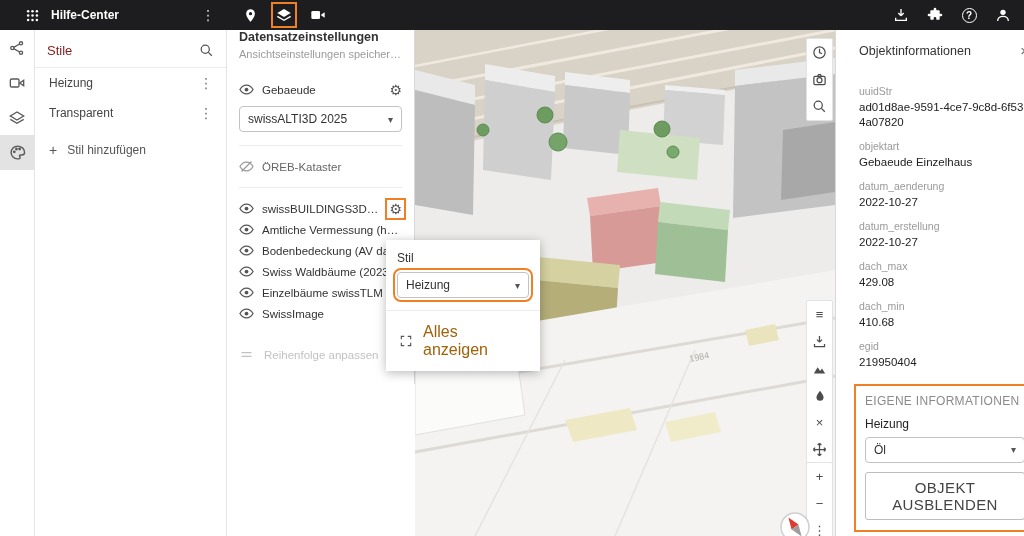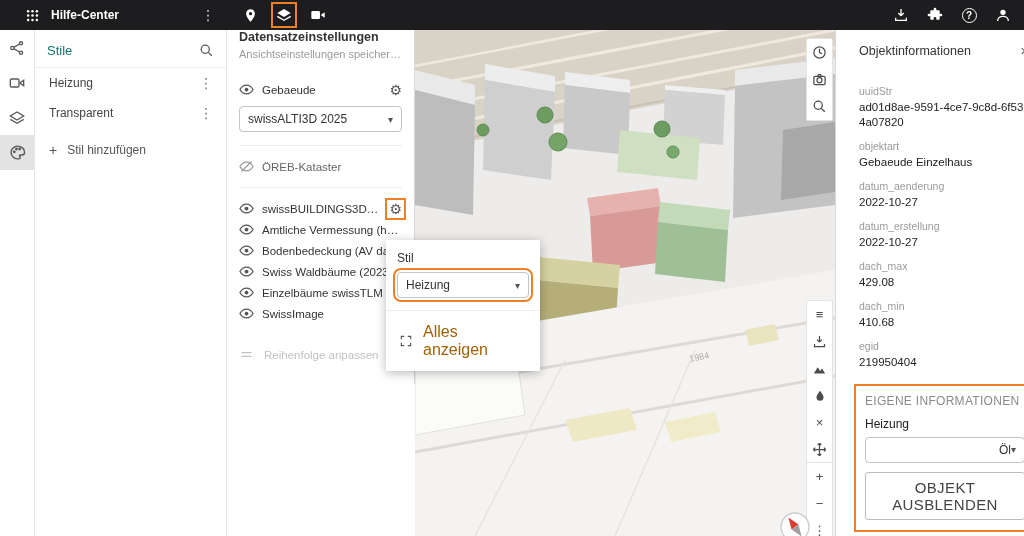--- a/index.html
+++ b/index.html
@@ -20,21 +20,21 @@
   .annot-outline{outline:2px solid var(--accent);outline-offset:2px;}
 
   
   .rail{position:absolute;left:0;top:30px;width:35px;height:506px;background:#fff;border-right:1px solid var(--line);display:flex;flex-direction:column;align-items:stretch;}
   .rail-btn{height:35px;display:flex;align-items:center;justify-content:center;color:#5a5a5a;cursor:pointer;}
   .rail-btn.active{background:#e3e3e3;}
 
   
   .stile-panel{position:absolute;left:35px;top:30px;width:192px;height:506px;background:#fff;border-right:1px solid var(--line);}
   .panel-head{display:flex;align-items:center;padding:13px 12px 9px;gap:8px;}
-  .panel-title{font-size:13px;color:#0f766e;flex:1;}
+  .panel-title{font-size:13px;color:#7f1d1d;flex:1;}
   .divider{height:1px;background:#ececec;}
   .stile-row{display:flex;align-items:center;padding:7px 10px 7px 14px;font-size:12px;color:#444;}
   .stile-row .lbl{flex:1;}
   .kebab{color:#777;font-size:14px;cursor:pointer;padding:0 3px;}
   .add-row{display:flex;align-items:center;gap:10px;padding:14px 14px;color:#555;font-size:12px;cursor:pointer;}
   .plus-glyph{font-size:14px;color:#555;}
 
   .ds-panel{position:absolute;left:227px;top:30px;width:188px;height:354px;background:#fff;border-right:1px solid #d9d9d9;padding:0 12px;}
   .ds-title{font-size:12.5px;font-weight:bold;color:#333;}
   .ds-sub{font-size:11px;color:#9b9b9b;margin-top:4px;white-space:nowrap;overflow:hidden;text-overflow:ellipsis;}
@@ -71,21 +71,21 @@
   .obj-head{display:flex;align-items:center;}
   .obj-title{flex:1;font-size:12.5px;color:#333;}
   .close-x{font-size:15px;color:#666;cursor:pointer;padding:0 2px;}
   .fields{margin-top:26px;}
   .field{margin-bottom:10px;}
   .f-label{font-size:10.5px;color:#9a9a9a;}
   .f-value{font-size:11.5px;color:#222;margin-top:3px;word-break:break-all;line-height:1.3;}
   .custom-box{border:2.5px solid var(--accent);margin:14px -5px 0;padding:8px 9px 10px;}
   .cb-title{font-size:12px;color:#8b8b8b;letter-spacing:.3px;}
   .cb-label{font-size:12px;color:#222;margin-top:9px;}
-  .custom-box .sel{margin-top:6px;text-align:right;}
+  .custom-box .sel{margin-top:6px;}
   .cb-btn{margin-top:9px;border:1px solid #bdbdbd;border-radius:3px;padding:6px 4px;text-align:center;font-size:15px;color:#444;letter-spacing:.4px;cursor:pointer;background:#fff;}
 </style>
 </head>
 <body>
 
 <div class="app">
 
   <div class="topbar">
     <div class="tb-left">
       <span class="tb-icon">

